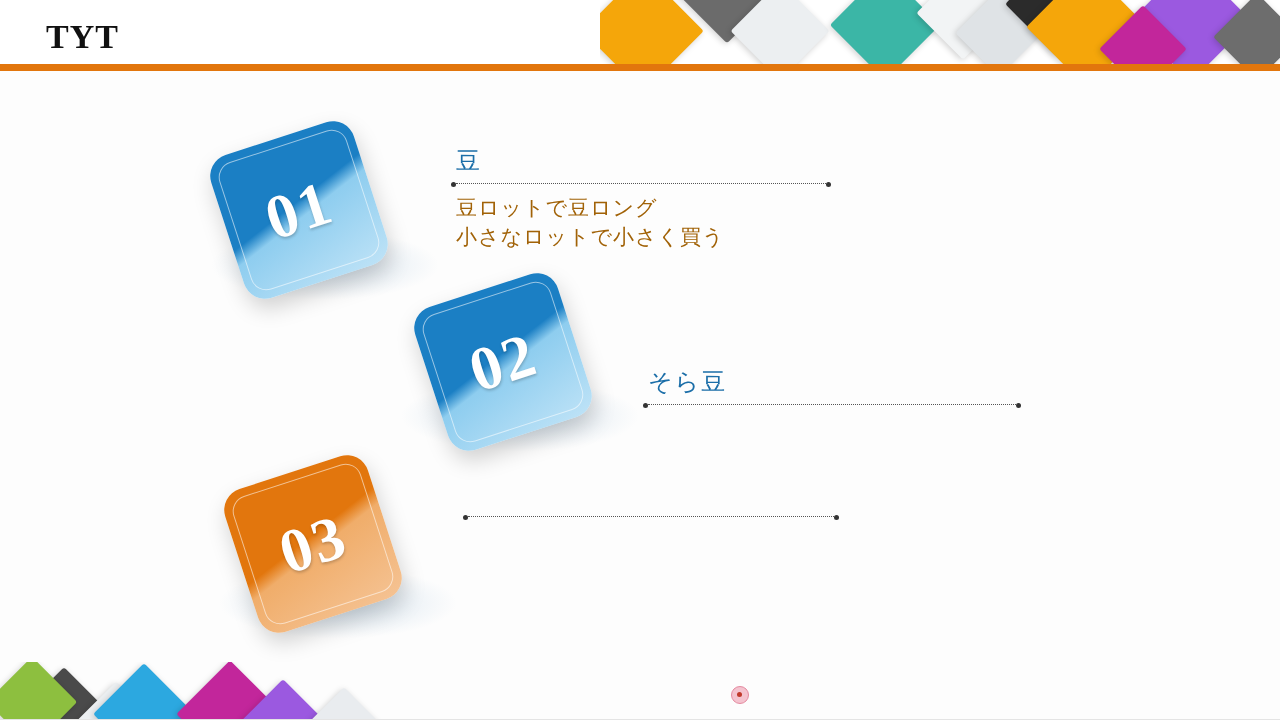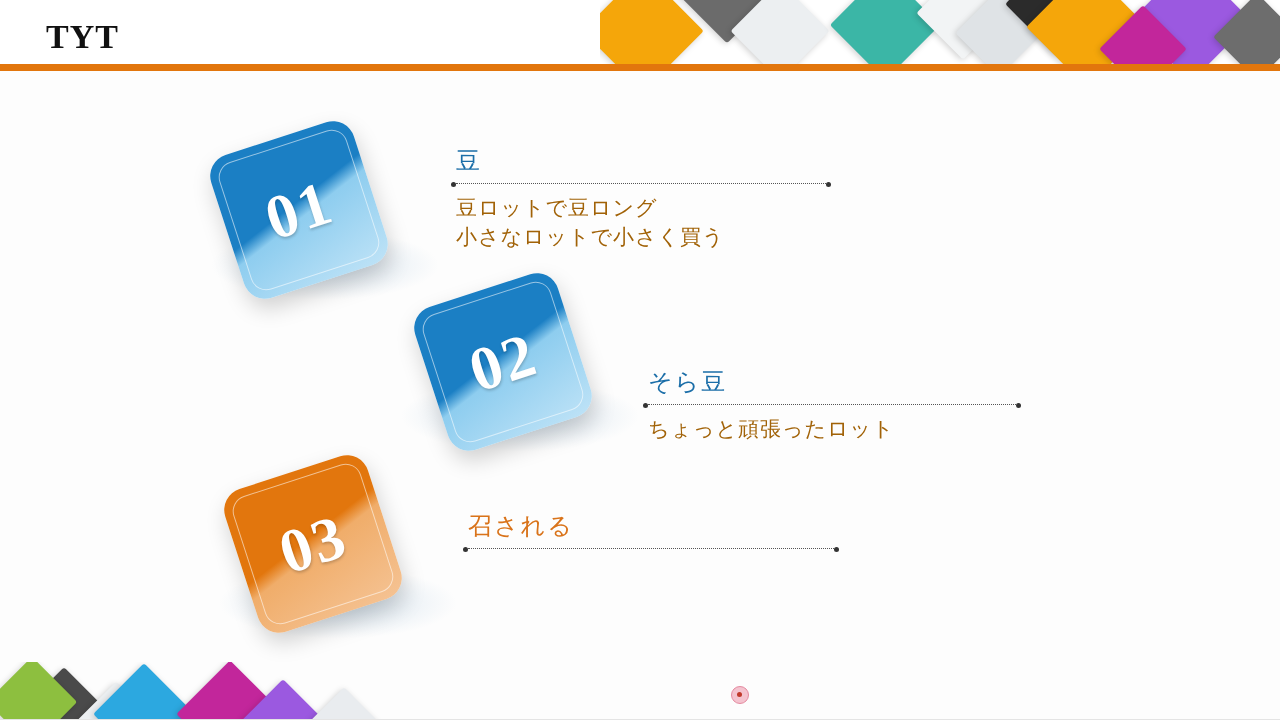--- a/index.html
+++ b/index.html
@@ -146,25 +146,23 @@
     <div class="entry e1">
       <div class="head blue">豆</div>
       <div class="rule"></div>
       <div class="body">豆ロットで豆ロング</div>
       <div class="body" style="margin-top:0;">小さなロットで小さく買う</div>
     </div>
 
     <div class="entry e2">
       <div class="head blue">そら豆</div>
       <div class="rule"></div>
-      <div class="body">ちょっと頑張ったロット</div>
     </div>
 
     <div class="entry e3">
-      <div class="head orange">召される</div>
       <div class="rule"></div>
     </div>
 
   </div>
 
   <div class="deco-bottom" id="deco-bottom">
       <div class="dia" style="background: rgb(74, 74, 74); width: 72px; height: 72px; left: 28px; top: 20px; box-shadow: rgba(0, 0, 0, 0.18) 0px 2px 6px;"></div>
       <div class="dia" style="background: rgb(236, 239, 241); width: 60px; height: 60px; left: 86px; top: 32px; box-shadow: rgba(0, 0, 0, 0.18) 0px 2px 6px;"></div>
       <div class="dia" style="background: rgb(44, 168, 224); width: 72px; height: 72px; left: 108px; top: 16px; box-shadow: rgba(0, 0, 0, 0.18) 0px 2px 6px;"></div>
       <div class="dia" style="background: rgb(194, 38, 155); width: 76px; height: 76px; left: 192px; top: 14px; box-shadow: rgba(0, 0, 0, 0.18) 0px 2px 6px;"></div>

